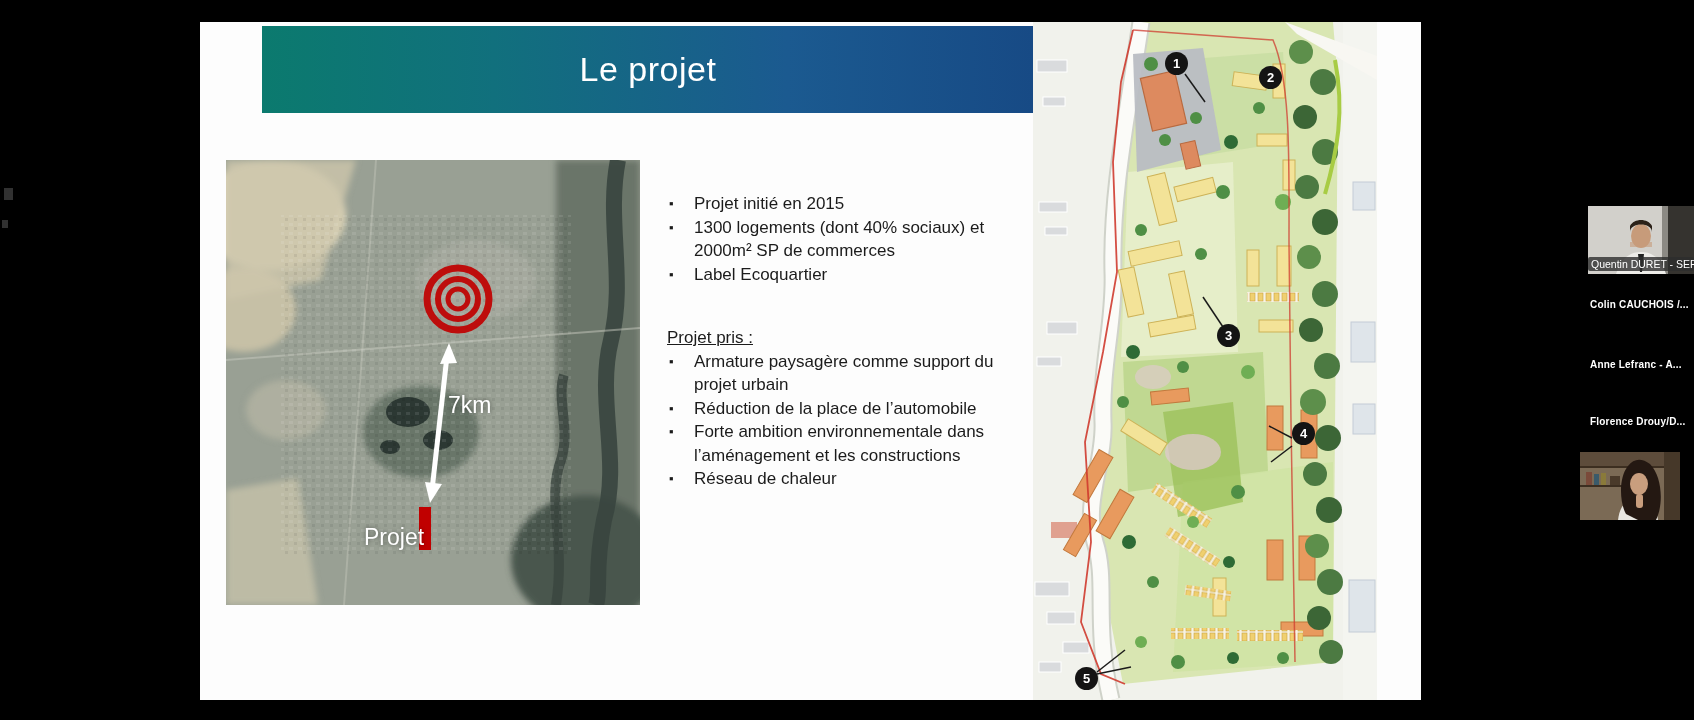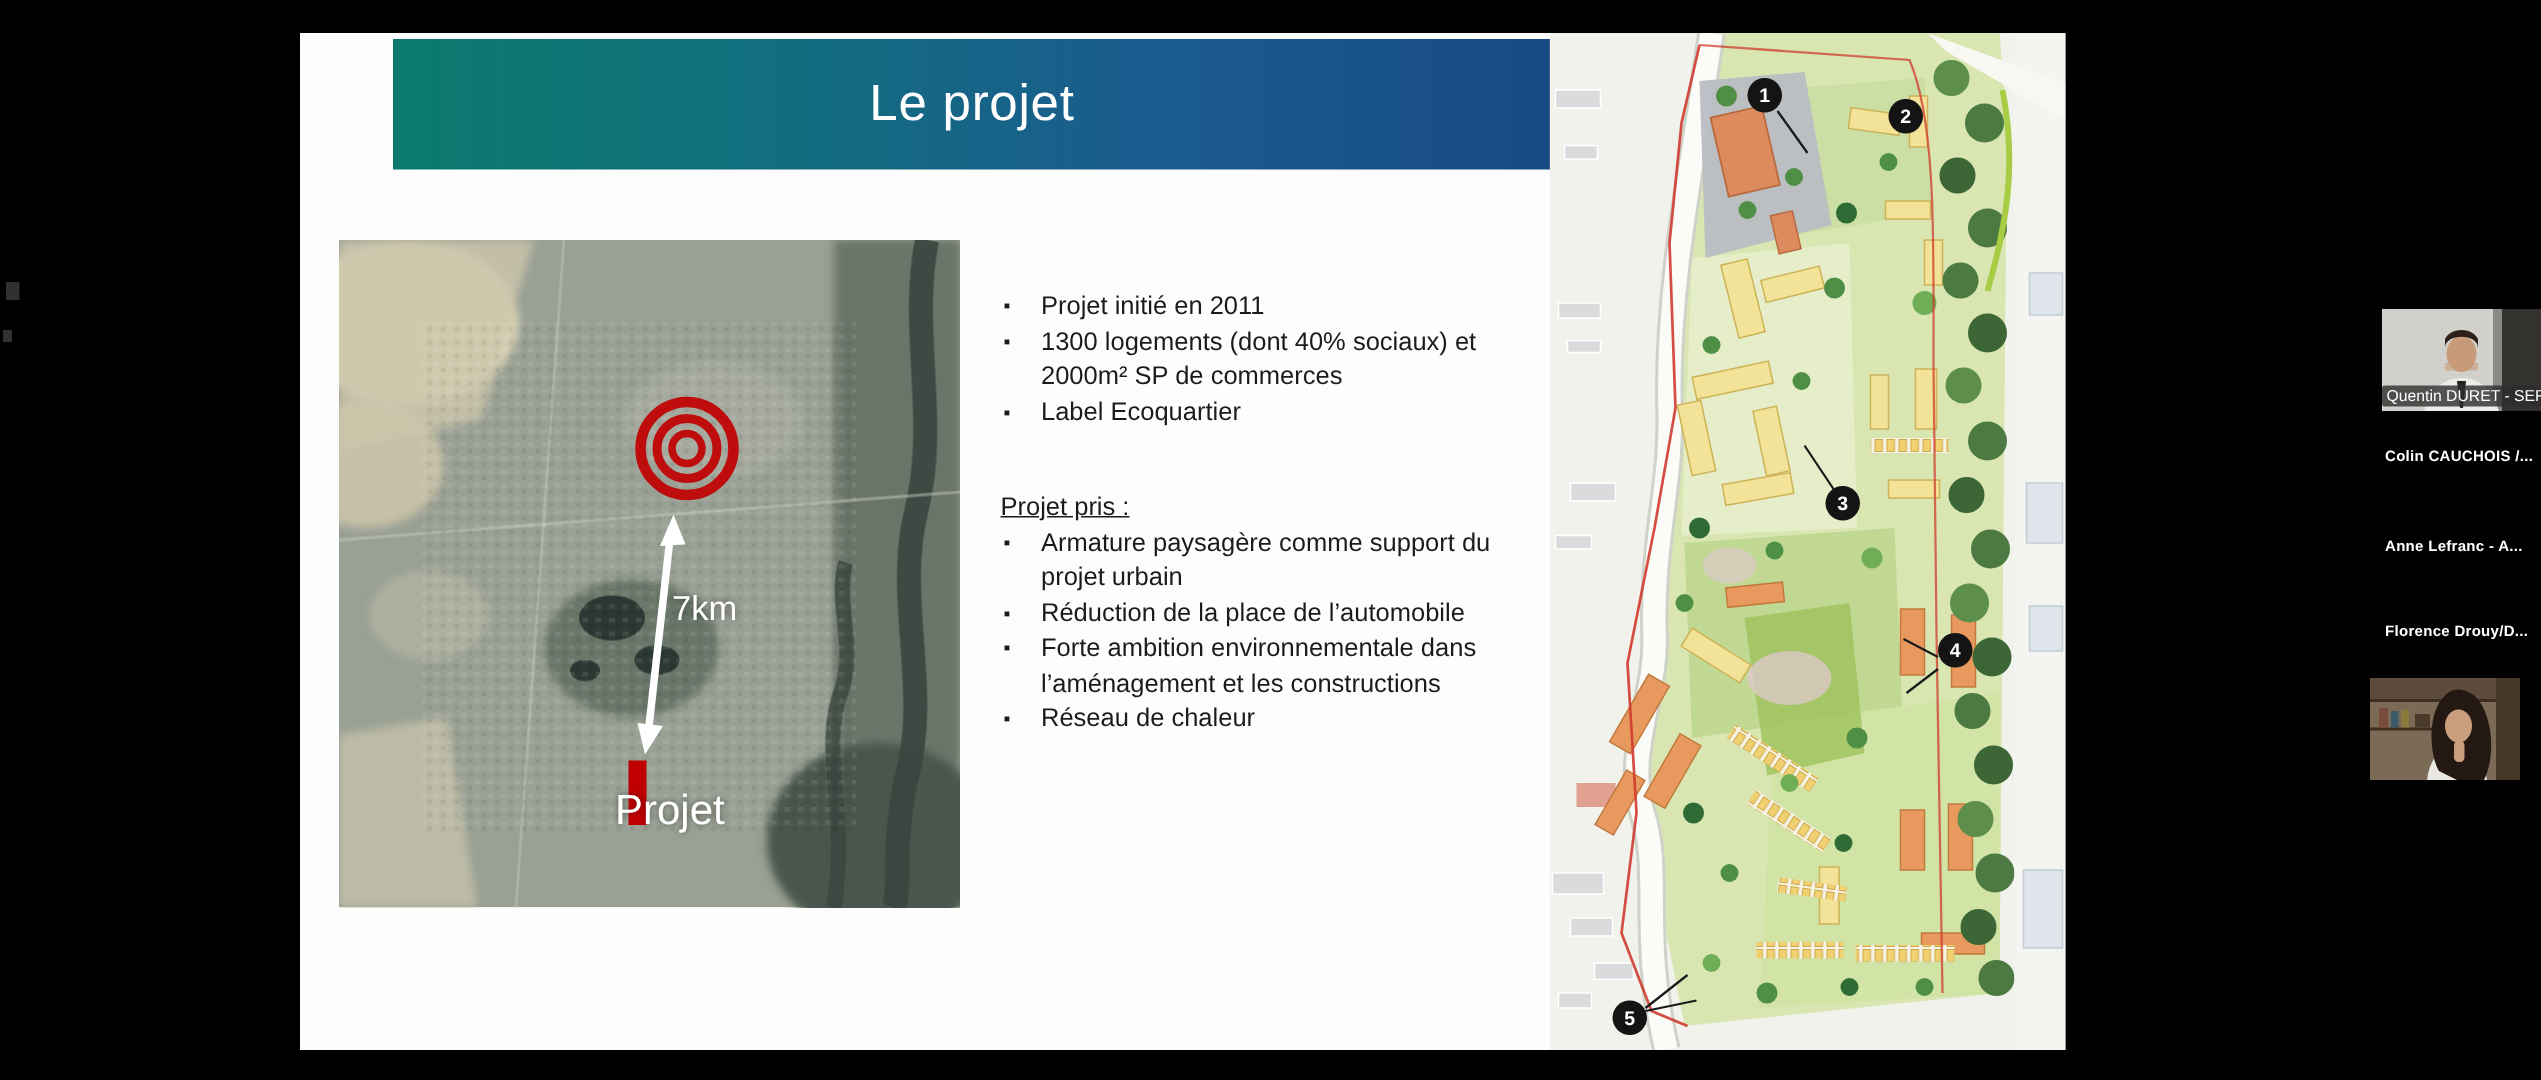--- a/index.html
+++ b/index.html
@@ -1,30 +1,30 @@
 <!DOCTYPE html>
 <html><head>
 <meta charset="utf-8">
 <style>
   html,body{margin:0;padding:0;background:#000;}
   .screen{position:relative;width:1694px;height:720px;background:#000;overflow:hidden;
           font-family:"Liberation Sans",sans-serif;}
   
-  .slide{position:absolute;left:200px;top:22px;width:1177px;height:678px;background:#fdfdfd;}
+  .slide{position:absolute;left:200px;top:22px;width:1177px;height:678px;background:#fdfdfd;padding-left:44px;}
   .banner{position:absolute;left:62px;top:4px;width:772px;height:87px;
           background:linear-gradient(90deg,#0b7a6e 0%,#11707d 30%,#1b5a90 68%,#174a85 100%);
           display:flex;align-items:center;justify-content:center;}
   .banner .title{color:#fff;font-size:34px;letter-spacing:.5px;}
   
   .map{position:absolute;left:26px;top:138px;width:414px;height:445px;overflow:hidden;}
   .map svg{position:absolute;left:0;top:0;}
   .map-label{position:absolute;color:#fff;text-shadow:0 0 4px rgba(0,0,0,.45);}
   .lbl-city{left:160px;top:52px;width:210px;font-size:22px;line-height:26px;}
   .lbl-dist{left:222px;top:232px;font-size:23px;}
-  .lbl-site{left:138px;top:364px;font-size:28px;margin-left:46px;}
+  .lbl-site{left:138px;top:364px;font-size:23px;}
   .site-rect{position:absolute;left:193px;top:347px;width:12px;height:43px;background:#c00000;}
   
   .textcol{position:absolute;left:467px;top:170px;width:352px;color:#1b1b1b;font-size:17px;line-height:23.5px;}
   ul.bullets{list-style:none;margin:0;padding:0;}
   ul.bullets li{position:relative;padding-left:27px;}
   ul.bullets li::before{content:"▪";position:absolute;left:2px;top:0;font-size:13px;}
   .parti{margin-top:40px;text-decoration:underline;}
   .credits{margin-top:50px;}
   
   .plan{position:absolute;left:833px;top:0;width:344px;height:678px;overflow:hidden;}
@@ -103,21 +103,21 @@
           <polygon points="204,343 199,322 216,324" fill="#ffffff"></polygon>
         </g>
       </svg>
       <div class="map-label lbl-dist">7km</div>
       <div class="site-rect"></div>
       <div class="map-label lbl-site">Projet</div>
     </div>
 
     <div class="textcol">
       <ul class="bullets">
-        <li>Projet initié en 2011</li>
+        <li>Projet initié en 2015</li>
         <li>1300 logements (dont 40% sociaux) et 2000m² SP de commerces</li>
         <li>Label Ecoquartier</li>
       </ul>
       <div class="parti">Projet pris :</div>
       <ul class="bullets">
         <li>Armature paysagère comme support du projet urbain</li>
         <li>Réduction de la place de l’automobile</li>
         <li>Forte ambition environnementale dans l’aménagement et les constructions</li>
         <li>Réseau de chaleur</li>
       </ul>

